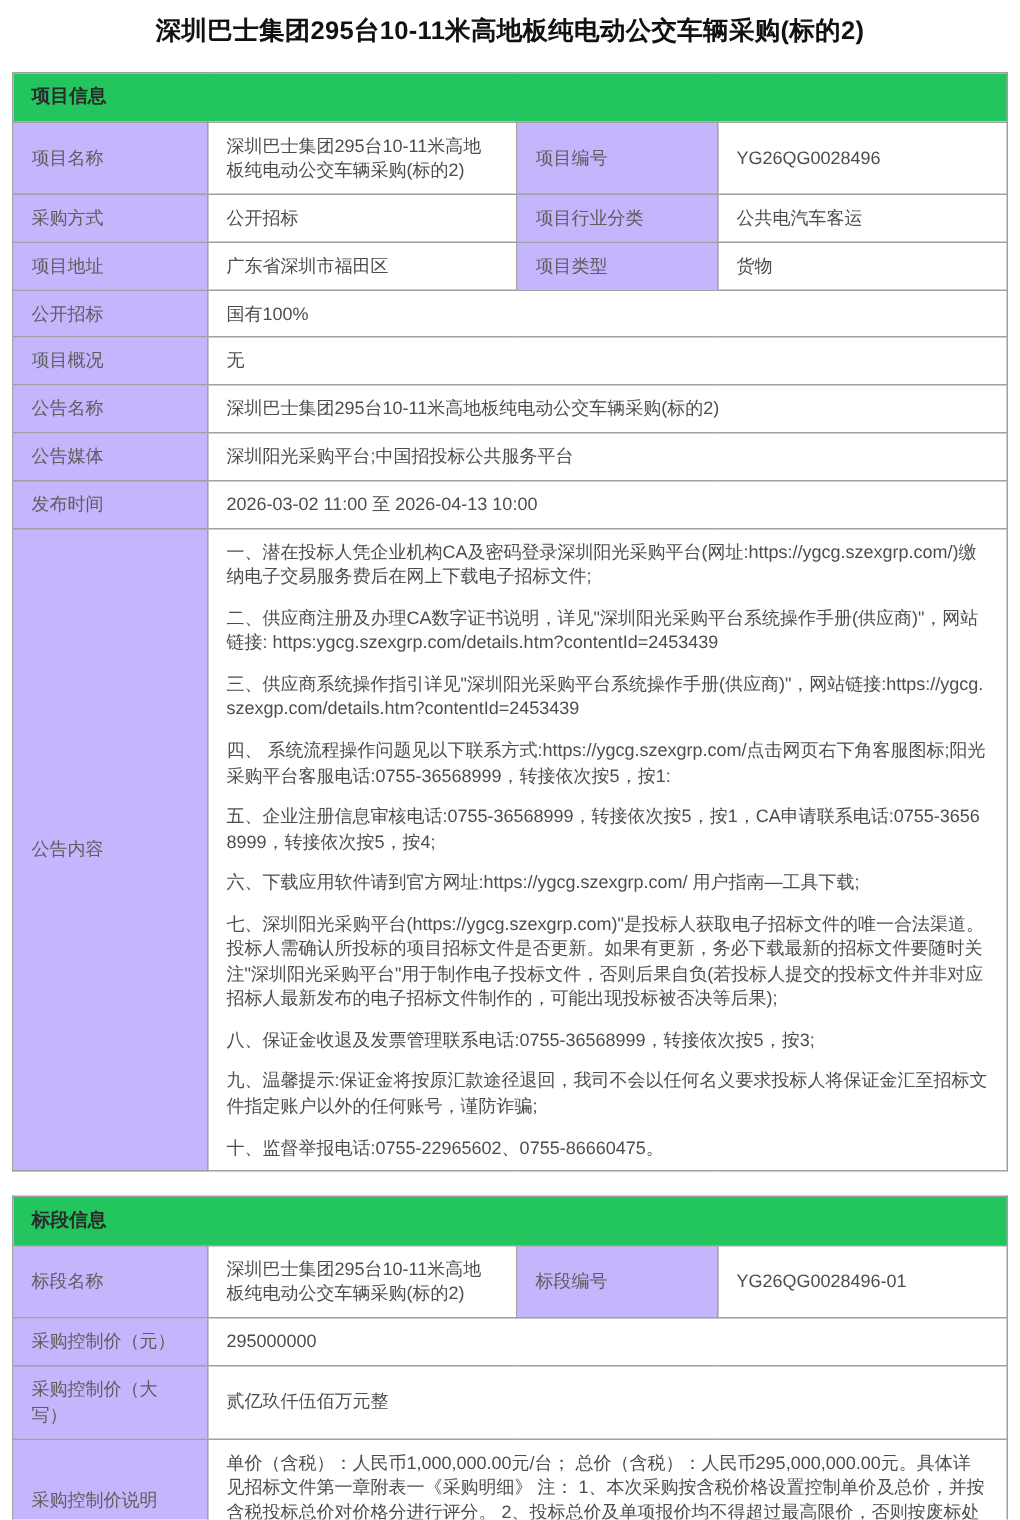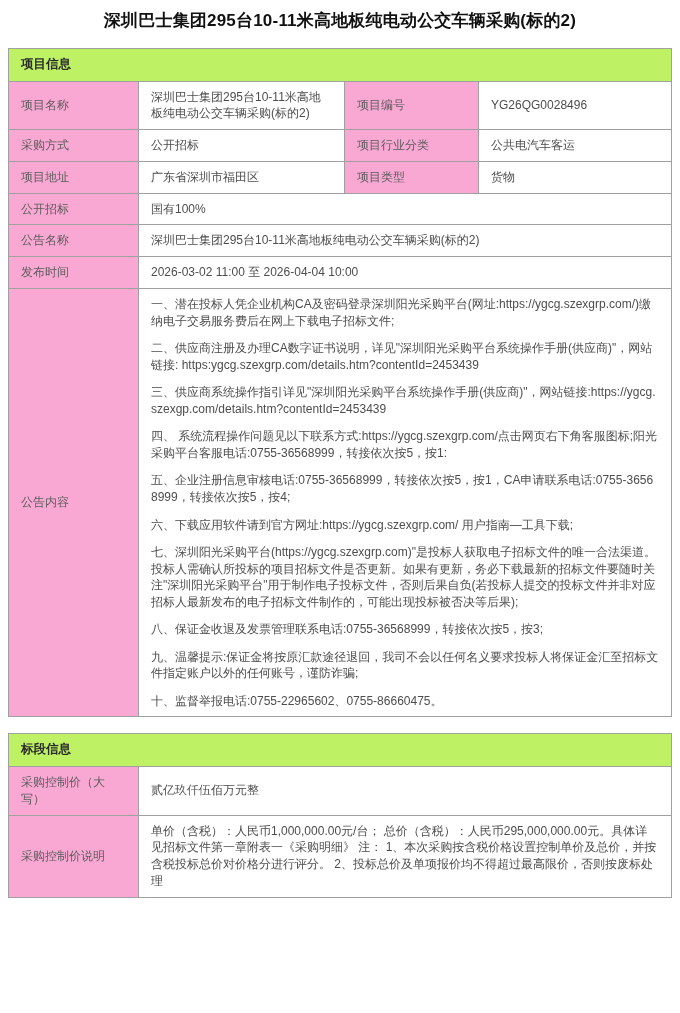--- a/index.html
+++ b/index.html
@@ -32,28 +32,28 @@
   .tbl-gap { height: 16px; }
   table.info-table td {
     border: 1px solid #a0a0a0;
     padding: 7px 12px;
     vertical-align: middle;
     line-height: 1.4;
     word-wrap: break-word;
     word-break: break-all;
   }
   td.section-header {
-    background: #bef264;
+    background: #22c55e;
     font-weight: bold;
     color: #2b2b2b;
     font-size: 12.5px;
     padding: 8px 12px;
   }
   td.cell-label {
-    background: #f9a8d4;
+    background: #c4b5fd;
     color: #5d5d5d;
   }
   td.cell-value { background: #ffffff; }
   td.content-cell { padding: 9px 12px; }
   .content-cell p {
     margin: 0 0 11px 0;
     line-height: 1.38;
   }
   .content-cell p:last-child { margin-bottom: 0; }
 </style>
@@ -91,26 +91,34 @@
       <td class="cell-label">项目地址</td>
       <td class="cell-value">广东省深圳市福田区</td>
       <td class="cell-label">项目类型</td>
       <td class="cell-value">货物</td>
     </tr>
     <tr>
       <td class="cell-label">公开招标</td>
       <td colspan="3" class="cell-value">国有100%</td>
     </tr>
     <tr>
+      <td class="cell-label">项目概况</td>
+      <td colspan="3" class="cell-value">无</td>
+    </tr>
+    <tr>
       <td class="cell-label">公告名称</td>
       <td colspan="3" class="cell-value">深圳巴士集团295台10-11米高地板纯电动公交车辆采购(标的2)</td>
     </tr>
     <tr>
+      <td class="cell-label">公告媒体</td>
+      <td colspan="3" class="cell-value">深圳阳光采购平台;中国招投标公共服务平台</td>
+    </tr>
+    <tr>
       <td class="cell-label">发布时间</td>
-      <td colspan="3" class="cell-value">2026-03-02 11:00 至 2026-04-04 10:00</td>
+      <td colspan="3" class="cell-value">2026-03-02 11:00 至 2026-04-13 10:00</td>
     </tr>
     <tr>
       <td class="cell-label">公告内容</td>
       <td colspan="3" class="cell-value content-cell">
         <p>一、潜在投标人凭企业机构CA及密码登录深圳阳光采购平台(网址:https://ygcg.szexgrp.com/)缴纳电子交易服务费后在网上下载电子招标文件;</p>
         <p>二、供应商注册及办理CA数字证书说明，详见"深圳阳光采购平台系统操作手册(供应商)"，网站链接: https:ygcg.szexgrp.com/details.htm?contentId=2453439</p>
         <p>三、供应商系统操作指引详见"深圳阳光采购平台系统操作手册(供应商)"，网站链接:https://ygcg.szexgp.com/details.htm?contentId=2453439</p>
         <p>四、 系统流程操作问题见以下联系方式:https://ygcg.szexgrp.com/点击网页右下角客服图标;阳光采购平台客服电话:0755-36568999，转接依次按5，按1:</p>
         <p>五、企业注册信息审核电话:0755-36568999，转接依次按5，按1，CA申请联系电话:0755-36568999，转接依次按5，按4;</p>
         <p>六、下载应用软件请到官方网址:https://ygcg.szexgrp.com/ 用户指南—工具下载;</p>
@@ -130,20 +138,30 @@
         <col style="width:130px">
         <col style="width:206px">
         <col style="width:134px">
         <col>
       </colgroup>
     <tbody>
         <tr>
       <td colspan="4" class="section-header">标段信息</td>
     </tr>
     <tr>
+      <td class="cell-label">标段名称</td>
+      <td class="cell-value">深圳巴士集团295台10-11米高地板纯电动公交车辆采购(标的2)</td>
+      <td class="cell-label">标段编号</td>
+      <td class="cell-value">YG26QG0028496-01</td>
+    </tr>
+    <tr>
+      <td class="cell-label">采购控制价（元）</td>
+      <td colspan="3" class="cell-value">295000000</td>
+    </tr>
+    <tr>
       <td class="cell-label">采购控制价（大写）</td>
       <td colspan="3" class="cell-value">贰亿玖仟伍佰万元整</td>
     </tr>
     <tr>
       <td class="cell-label">采购控制价说明</td>
       <td colspan="3" class="cell-value">单价（含税）：人民币1,000,000.00元/台； 总价（含税）：人民币295,000,000.00元。具体详见招标文件第一章附表一《采购明细》 注： 1、本次采购按含税价格设置控制单价及总价，并按含税投标总价对价格分进行评分。 2、投标总价及单项报价均不得超过最高限价，否则按废标处理</td>
     </tr>
   </tbody>
     </table>
 

